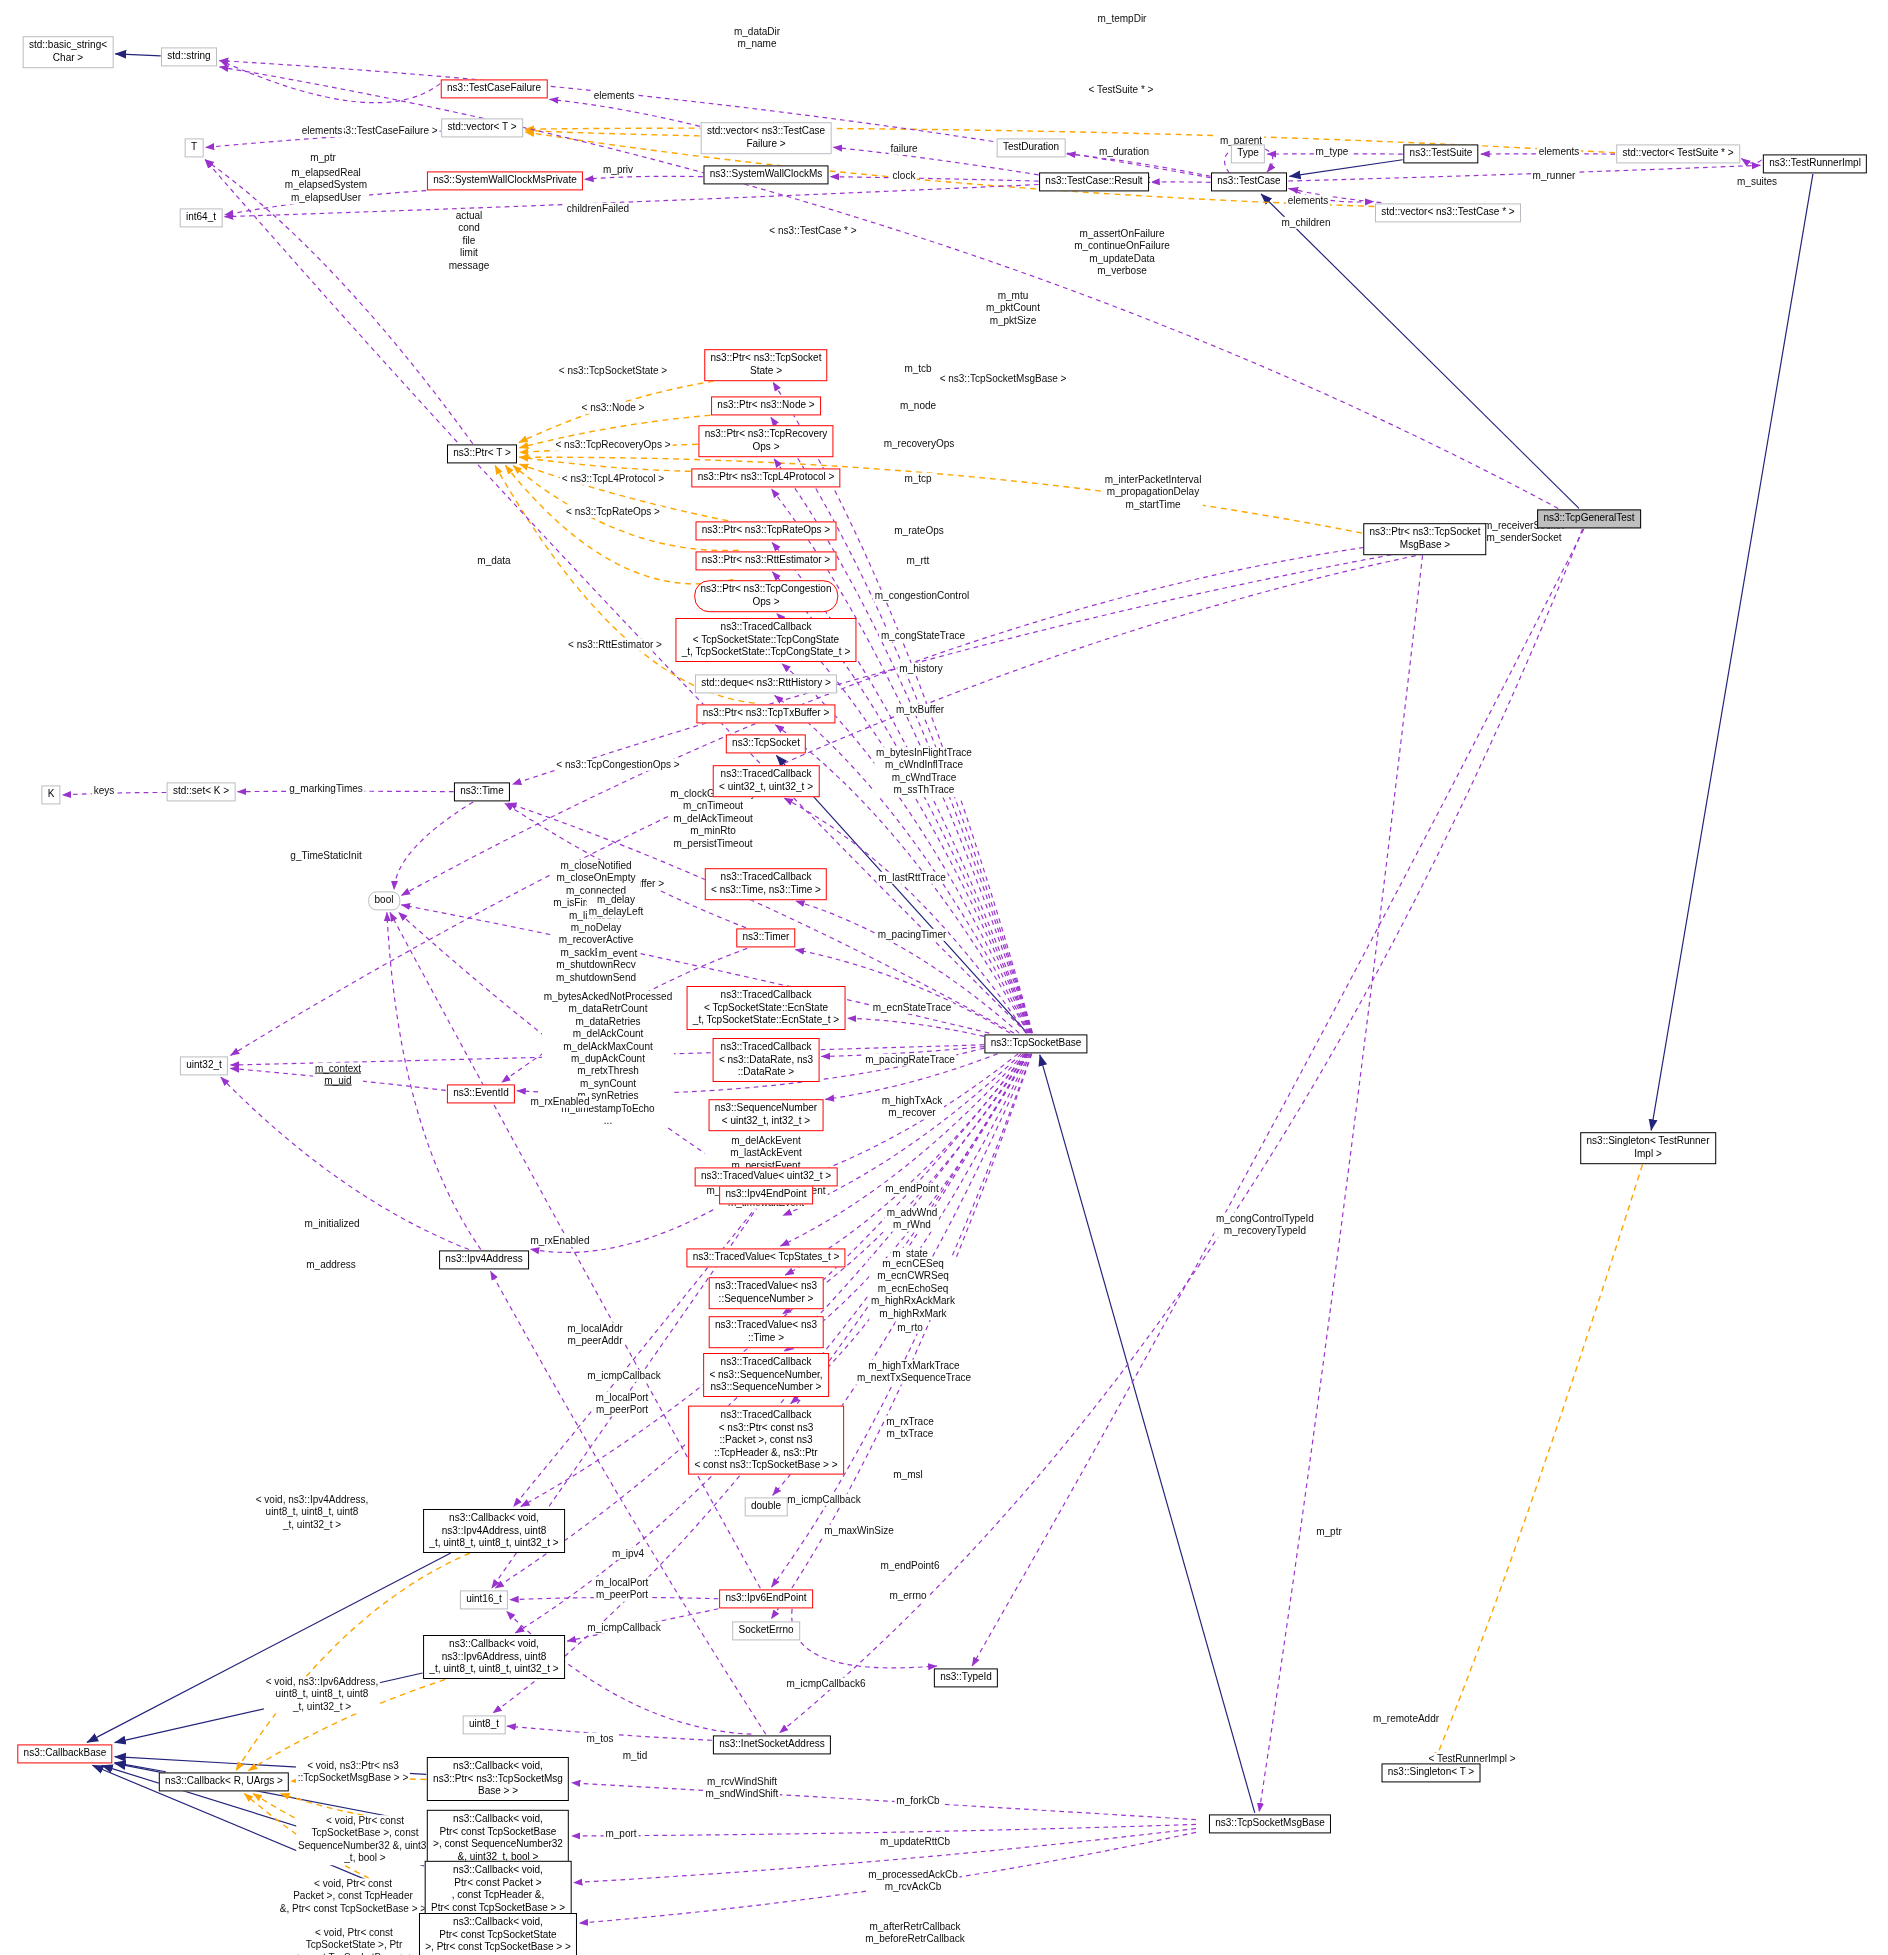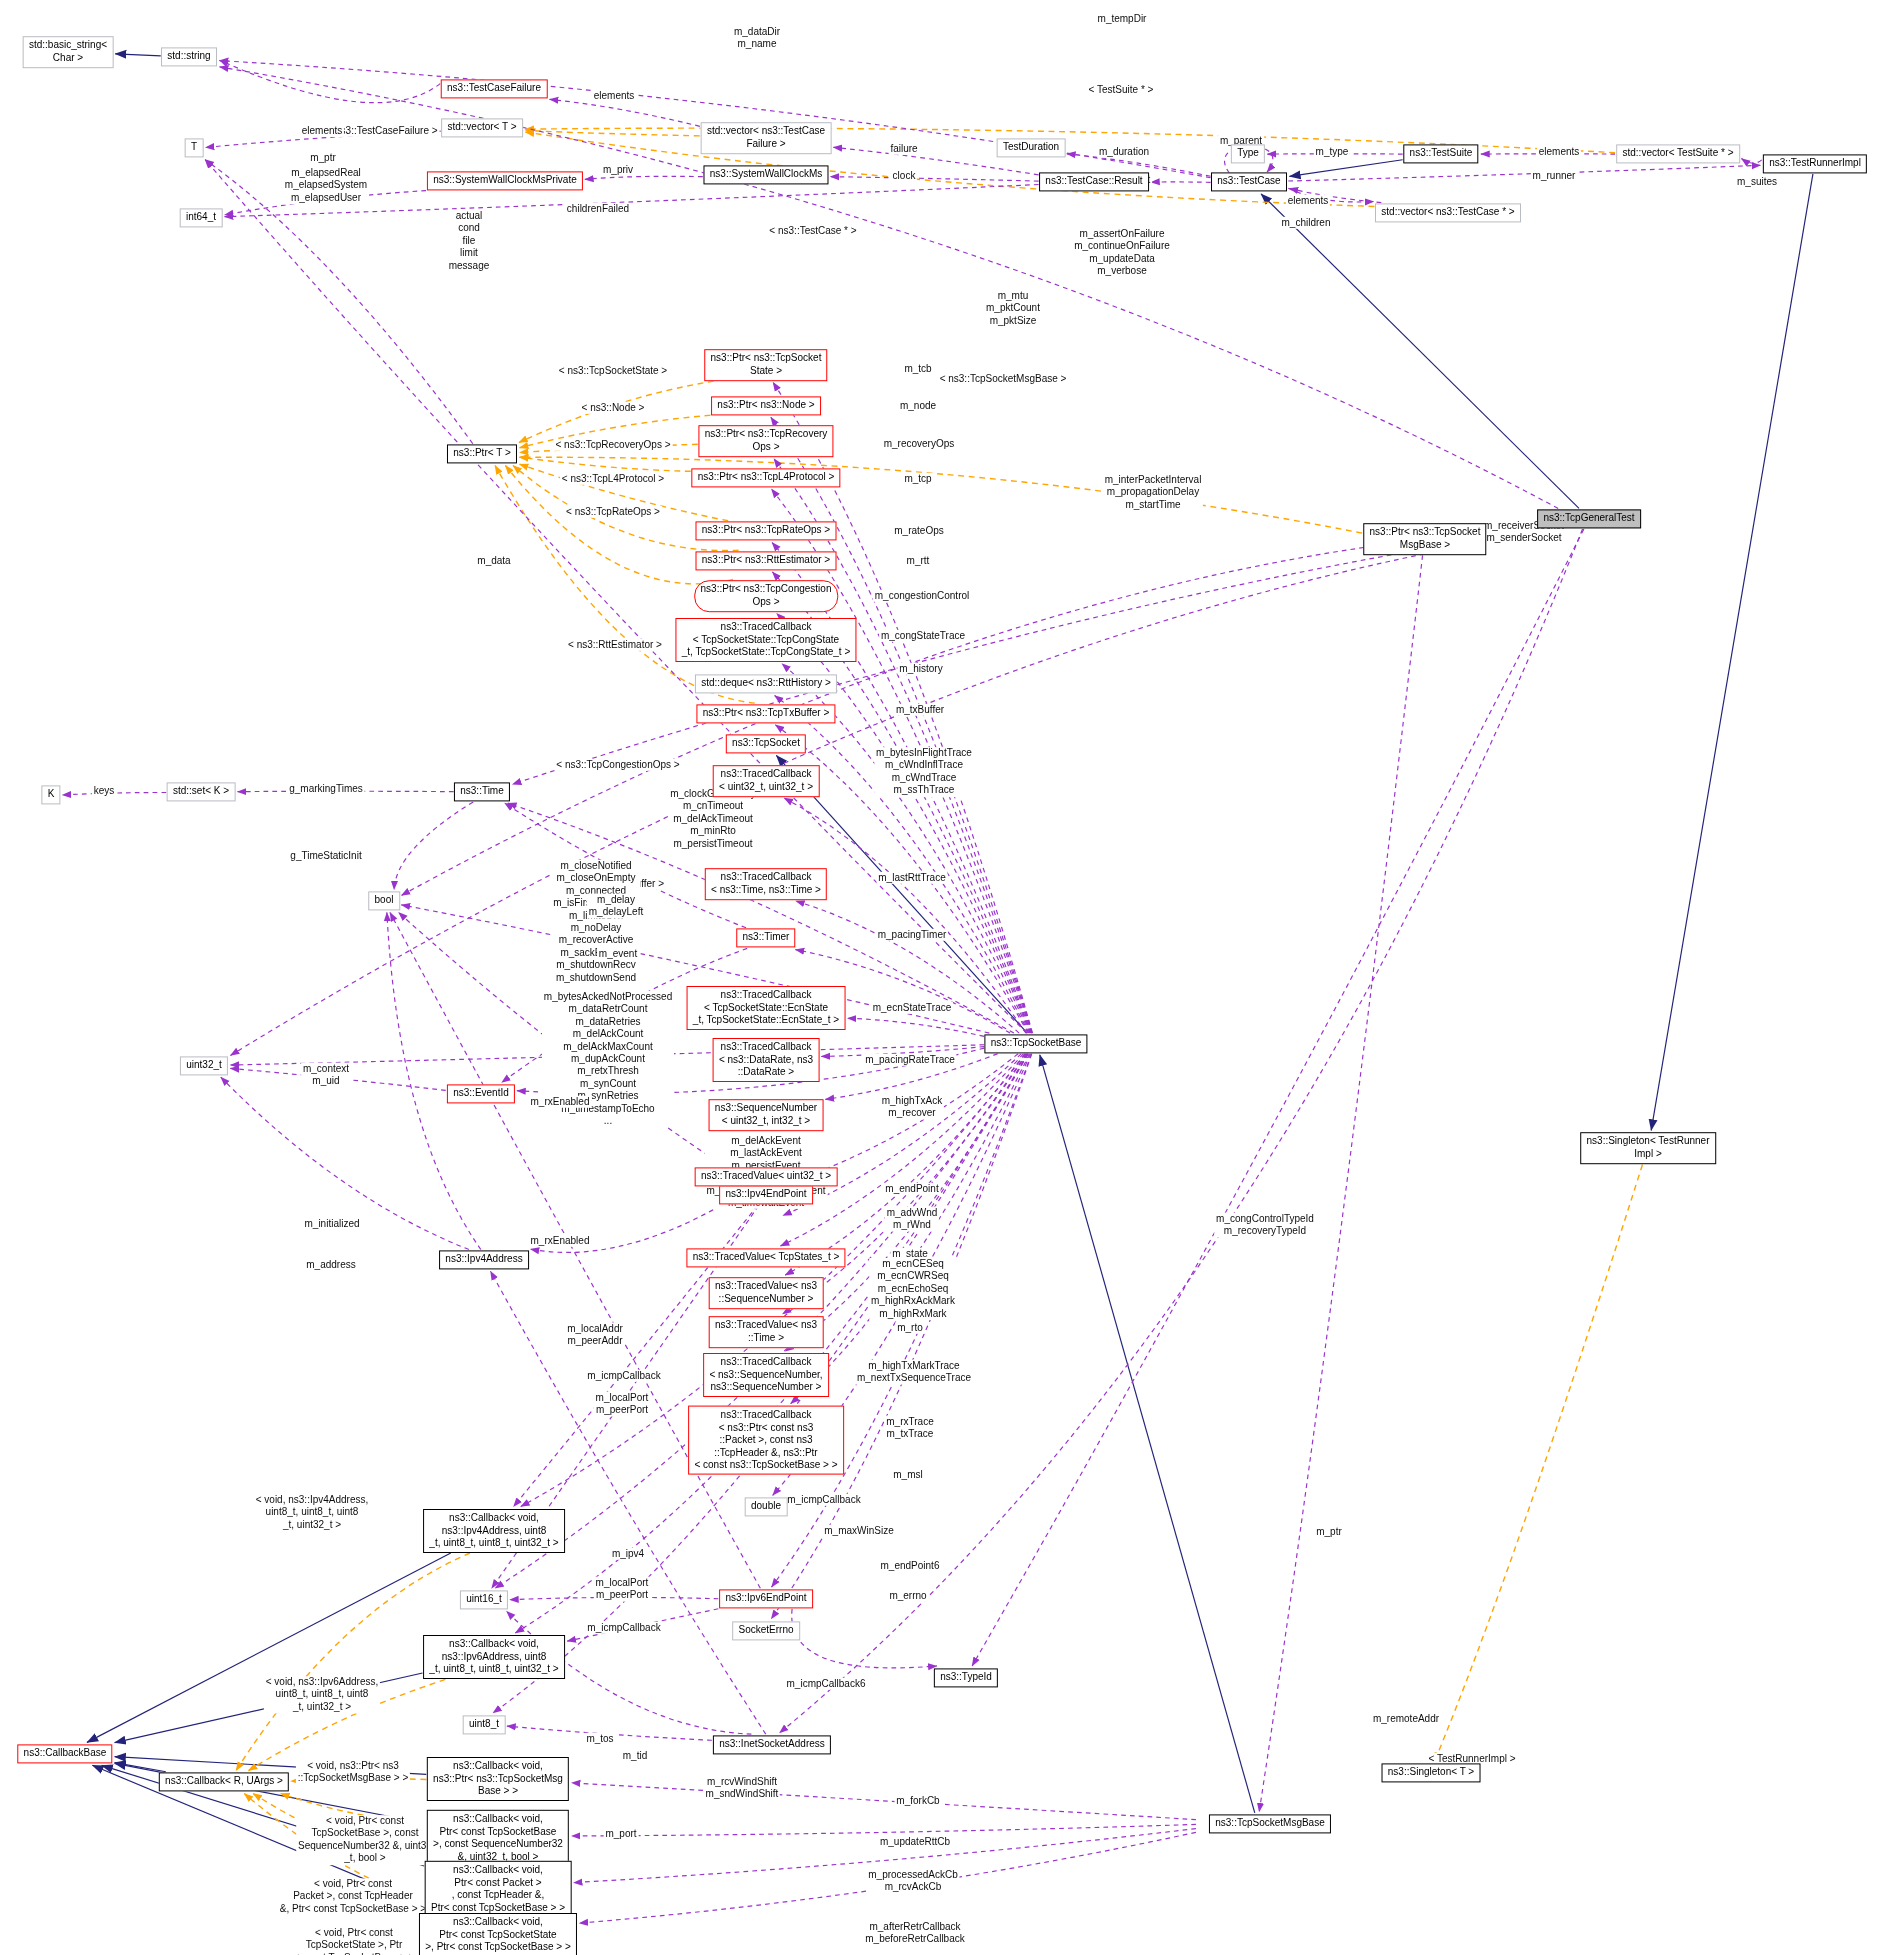--- a/index.html
+++ b/index.html
@@ -316,21 +316,21 @@
       </div>
       <div class="node plain" style="left: 51px; top: 795px;">
         <div>K</div>
       </div>
       <div class="node plain" style="left: 201px; top: 792px;">
         <div>std::set&lt; K &gt;</div>
       </div>
       <div class="node bold" style="left: 482px; top: 792px;">
         <div>ns3::Time</div>
       </div>
-      <div class="node plain" style="left: 384px; top: 901px;">
+      <div class="node plain" style="left: 384px; top: 901px; border-radius: 8px;">
         <div>bool</div>
       </div>
       <div class="node plain" style="left: 204px; top: 1066px;">
         <div>uint32_t</div>
       </div>
       <div class="node red" style="left: 481px; top: 1094px;">
         <div>ns3::EventId</div>
       </div>
       <div class="node bold" style="left: 484px; top: 1260px;">
         <div>ns3::Ipv4Address</div>
@@ -549,21 +549,21 @@
 m_synCount
 m_synRetries
 m_timestampToEcho
 ...</div>
       <div class="elabel" style="left: 104px; top: 791px;">keys</div>
       <div class="elabel" style="left: 326px; top: 789px;">g_markingTimes</div>
       <div class="elabel" style="left: 326px; top: 856px;">g_TimeStaticInit</div>
       <div class="elabel" style="left: 616px; top: 906px;">m_delay
 m_delayLeft</div>
       <div class="elabel" style="left: 618px; top: 954px;">m_event</div>
-      <div class="elabel" style="left: 326px; top: 1075px;">m_context
+      <div class="elabel" style="left: 338px; top: 1075px; text-decoration: underline;">m_context
 m_uid</div>
       <div class="elabel" style="left: 560px; top: 1102px;">m_rxEnabled</div>
       <div class="elabel" style="left: 560px; top: 1241px;">m_rxEnabled</div>
       <div class="elabel" style="left: 595px; top: 1335px;">m_localAddr
 m_peerAddr</div>
       <div class="elabel" style="left: 624px; top: 1376px;">m_icmpCallback</div>
       <div class="elabel" style="left: 331px; top: 1265px;">m_address</div>
       <div class="elabel" style="left: 332px; top: 1224px;">m_initialized</div>
       <div class="elabel" style="left: 622px; top: 1404px;">m_localPort
 m_peerPort</div>

